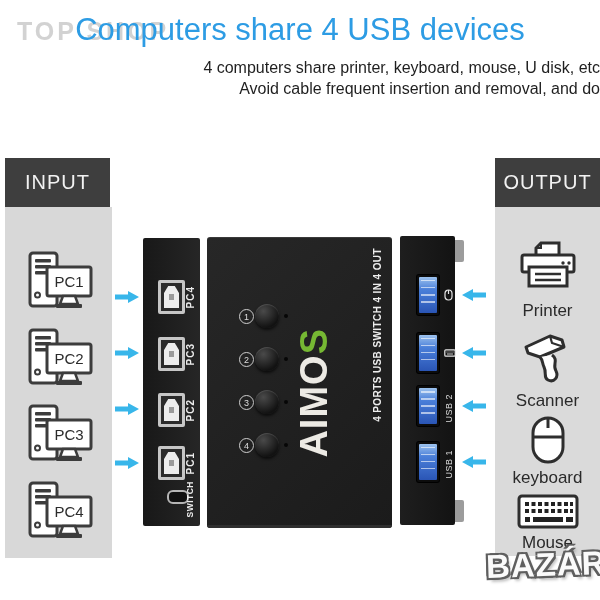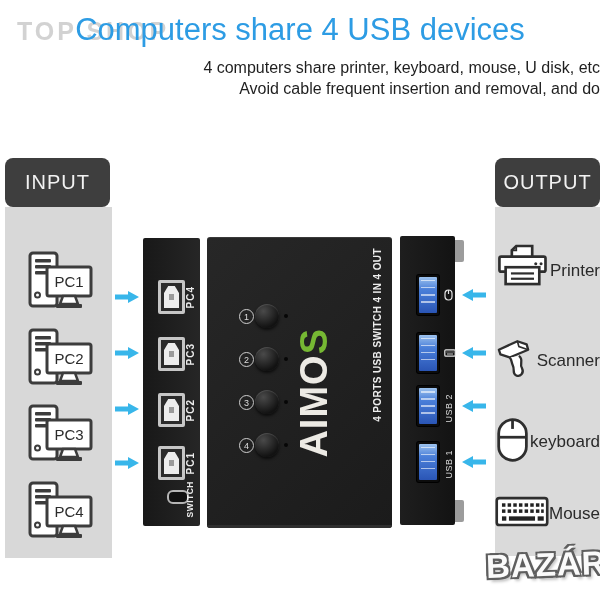--- a/index.html
+++ b/index.html
@@ -16,29 +16,29 @@
 
   
   .title{position:absolute;left:0;right:0;top:12px;text-align:center;font-size:31px;
          font-weight:400;color:#2d9ce4;z-index:2;}
   .subtitle{position:absolute;left:0;right:0;top:57px;text-align:right;font-size:16px;
          line-height:21px;color:#1f1f1f;z-index:2;}
 
   
   .sec-header{position:absolute;width:105px;height:49px;background:#3e3e3e;color:#f2f2f2;
          display:flex;align-items:center;justify-content:center;font-size:20px;
-         letter-spacing:1px;z-index:3;border-radius:8px;}
+         letter-spacing:1px;z-index:3;}
   #input-header{left:5px;top:158px;}
   #output-header{left:495px;top:158px;}
   .panel{position:absolute;top:207px;background:#d8d8d8;z-index:2;}
   #input-panel{left:5px;width:107px;height:351px;}
   #output-panel{left:495px;width:105px;height:349px;background:#dadada;}
 
   .pc-item{position:absolute;left:0;width:107px;display:flex;justify-content:center;}
-  .out-item{position:absolute;left:0;width:105px;display:flex;flex-direction:row;
+  .out-item{position:absolute;left:0;width:105px;display:flex;flex-direction:column;
             align-items:center;}
   .out-label{font-size:17px;color:#2a2a2a;margin-top:3px;}
 
   
   .arrow{position:absolute;z-index:2;width:24px;height:12px;}
   .arrow.flip{transform:scaleX(-1);}
 
   
   .dev-left{position:absolute;left:143px;top:238px;width:57px;height:288px;z-index:2;
         background:linear-gradient(90deg,#181818,#262626);border-radius:2px;}

